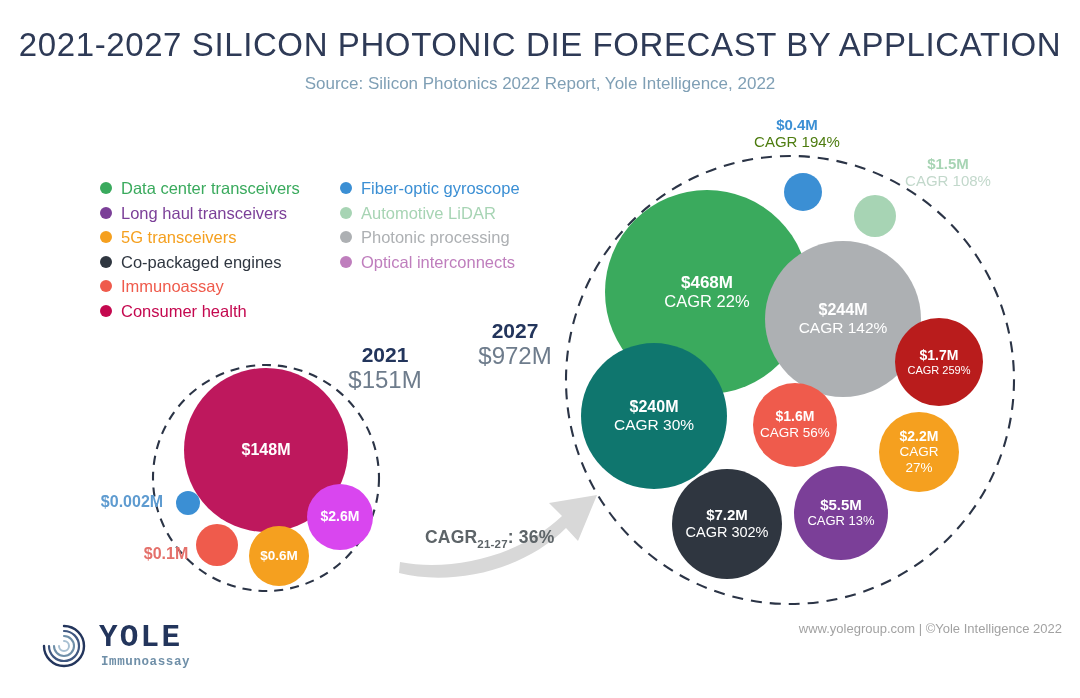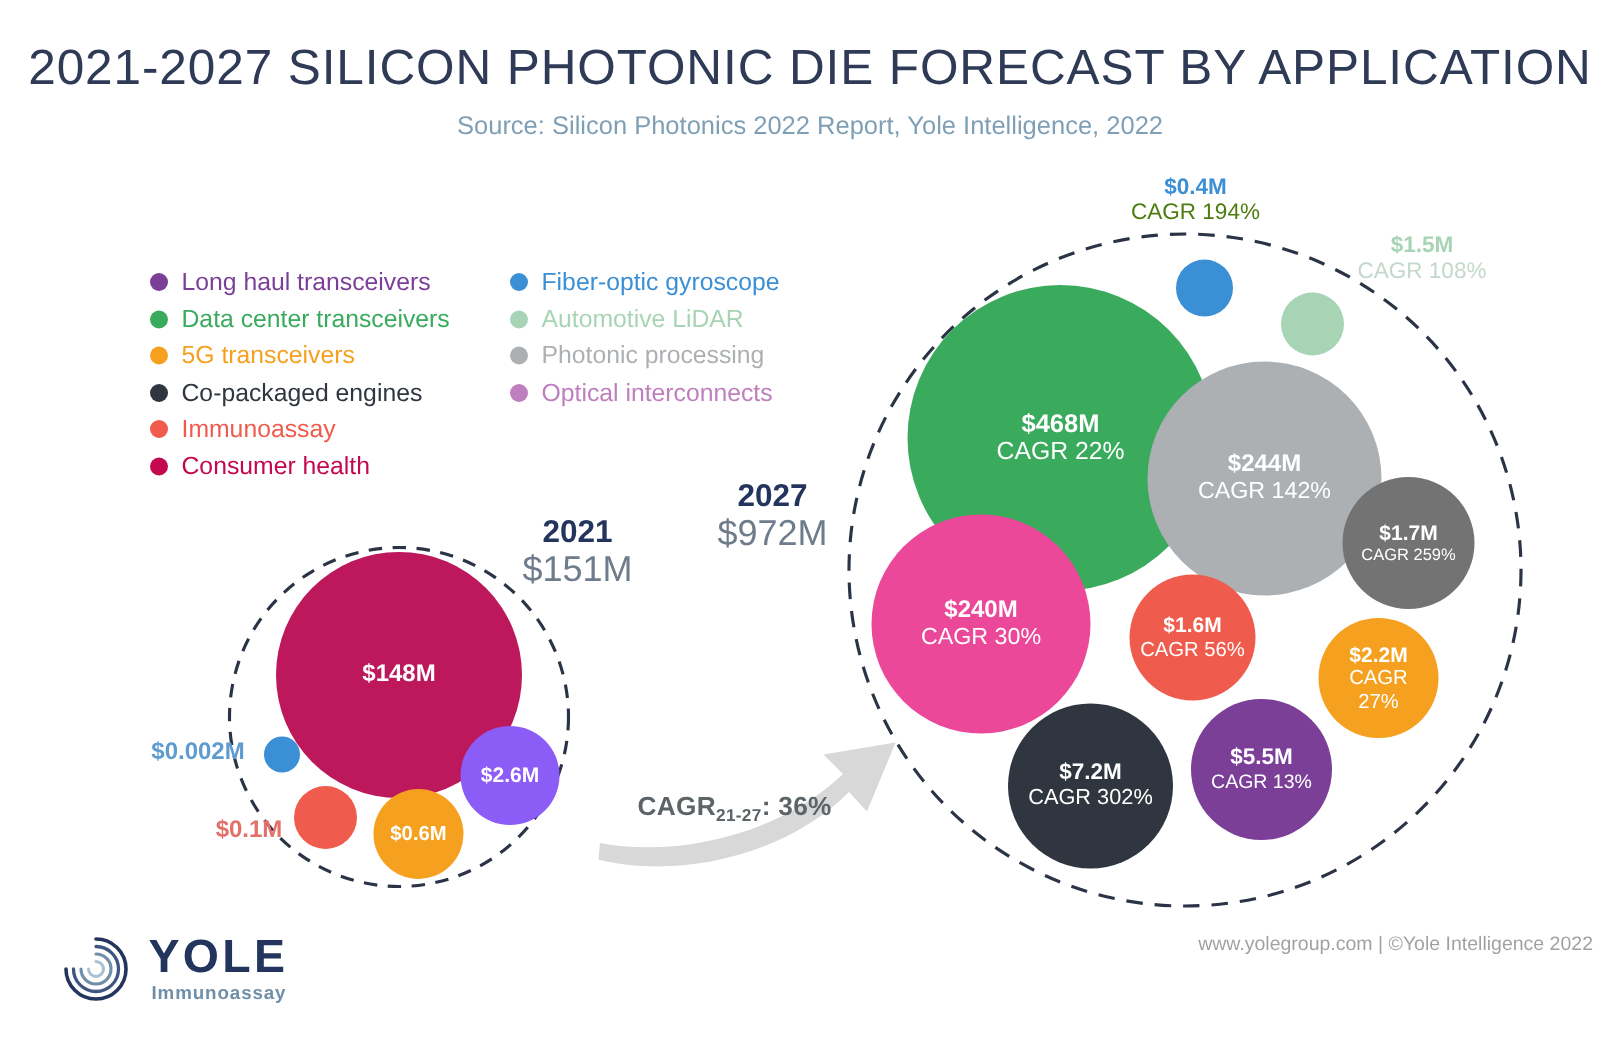--- a/index.html
+++ b/index.html
@@ -50,47 +50,47 @@
 
   
   .arrow-cap{
     position:absolute;left:425px;top:527px;font-size:17.5px;font-weight:bold;
     color:#5d6468;white-space:nowrap;letter-spacing:.2px;
   }
   .arrow-cap sub{font-size:11.5px;font-weight:bold;}
 
   
   .logo-wrap{position:absolute;left:38px;top:620px;display:flex;align-items:center;}
-  .logo-text{margin-left:9px;}
+  .logo-text{margin-left:9px;font-family:Liberation Mono, monospace;}
   .logo-yole{font-size:31px;font-weight:bold;color:#23355c;letter-spacing:2.2px;line-height:.95;}
   .logo-sub{font-size:12.5px;font-weight:bold;color:#6f8fa8;letter-spacing:.6px;margin-top:2px;margin-left:2px;}
 
   .wm{position:absolute;right:18px;top:618px;text-align:right;}
   .wm-row{display:flex;align-items:center;justify-content:flex-end;opacity:.36;}
   .wm-cn{font-size:27px;color:#9a9a9a;letter-spacing:3px;margin-left:7px;line-height:1;
          font-family:"DejaVu Sans", sans-serif;}
   .wm-url{font-size:13px;color:#9d9d9d;margin-top:3px;opacity:.95;white-space:nowrap;}
 </style>
 </head>
 <body>
 
 <div id="stage">
 
   <div class="title">2021-2027 SILICON PHOTONIC DIE FORECAST BY APPLICATION</div>
   <div class="subtitle">Source: Silicon Photonics 2022 Report, Yole Intelligence, 2022</div>
 
   <div class="legend">
     <div class="legend-col c1" id="legend-col-1">
         <div class="legend-item">
+          <span class="legend-dot" style="background: rgb(58, 170, 93);"></span>
+          <span class="legend-label" style="color: rgb(58, 170, 93);">Data center transceivers</span>
+        </div>
+        <div class="legend-item">
           <span class="legend-dot" style="background: rgb(123, 63, 152);"></span>
           <span class="legend-label" style="color: rgb(123, 63, 152);">Long haul transceivers</span>
-        </div>
-        <div class="legend-item">
-          <span class="legend-dot" style="background: rgb(58, 170, 93);"></span>
-          <span class="legend-label" style="color: rgb(58, 170, 93);">Data center transceivers</span>
         </div>
         <div class="legend-item">
           <span class="legend-dot" style="background: rgb(245, 160, 31);"></span>
           <span class="legend-label" style="color: rgb(245, 160, 31);">5G transceivers</span>
         </div>
         <div class="legend-item">
           <span class="legend-dot" style="background: rgb(47, 54, 64);"></span>
           <span class="legend-label" style="color: rgb(47, 54, 64);">Co-packaged engines</span>
         </div>
         <div class="legend-item">
@@ -135,21 +135,21 @@
   </div>
   <div class="yr" id="yr2027">
     <div class="y">2027</div>
     <div class="v">$972M</div>
   </div>
 
   <div id="bubbles-2021">
       <div class="bubble" style="left: 184px; top: 368px; height: 164px; width: 164px; background: #be185d;">
         <div class="bv" style="font-size: 16px;">$148M</div>
       </div>
-      <div class="bubble" style="left: 307px; top: 484px; height: 66px; width: 66px; background: #8b5cf6;">
+      <div class="bubble" style="left: 307px; top: 484px; height: 66px; width: 66px; background: #d946ef;">
         <div class="bv" style="font-size: 14px;">$2.6M</div>
       </div>
       <div class="bubble" style="left: 249px; top: 526px; height: 60px; width: 60px; background: rgb(245, 160, 31);">
         <div class="bv" style="font-size: 13.5px;">$0.6M</div>
       </div>
       <div class="bubble" style="left: 196px; top: 524px; height: 42px; width: 42px; background: rgb(239, 91, 76);"></div>
       <div class="bubble" style="left: 176px; top: 491px; height: 24px; width: 24px; background: rgb(59, 143, 212);"></div>
       <div class="olab" style="left: 82px; top: 493px; width: 100px; font-size: 16px;">
         <div class="ov" style="color: rgb(94, 155, 208);">$0.002M</div>
       </div>
@@ -159,37 +159,37 @@
     </div>
   <div id="bubbles-2027">
       <div class="bubble" style="left: 605px; top: 190px; height: 204px; width: 204px; background: rgb(58, 170, 93);">
         <div class="bv" style="font-size: 17px;">$468M</div>
         <div class="bc" style="font-size: 16.5px;">CAGR 22%</div>
       </div>
       <div class="bubble" style="left: 765px; top: 241px; height: 156px; width: 156px; background: rgb(173, 176, 179);">
         <div class="bv" style="font-size: 16px;">$244M</div>
         <div class="bc" style="font-size: 15.5px;">CAGR 142%</div>
       </div>
-      <div class="bubble" style="left: 581px; top: 343px; height: 146px; width: 146px; background: #ec4899;">
+      <div class="bubble" style="left: 581px; top: 343px; height: 146px; width: 146px; background: #0f766e;">
         <div class="bv" style="font-size: 16px;">$240M</div>
         <div class="bc" style="font-size: 15.5px;">CAGR 30%</div>
       </div>
       <div class="bubble" style="left: 672px; top: 469px; height: 110px; width: 110px; background: rgb(47, 54, 64);">
         <div class="bv" style="font-size: 15px;">$7.2M</div>
         <div class="bc" style="font-size: 14.5px;">CAGR 302%</div>
       </div>
       <div class="bubble" style="left: 794px; top: 466px; height: 94px; width: 94px; background: rgb(123, 63, 152);">
         <div class="bv" style="font-size: 15px;">$5.5M</div>
         <div class="bc" style="font-size: 13px;">CAGR 13%</div>
       </div>
       <div class="bubble" style="left: 879px; top: 412px; height: 80px; width: 80px; background: rgb(245, 160, 31);">
         <div class="bv" style="font-size: 14px;">$2.2M</div>
         <div class="bc" style="font-size: 13.5px; white-space: normal; width: 68px;">CAGR 27%</div>
       </div>
-      <div class="bubble" style="left: 895px; top: 318px; height: 88px; width: 88px; background: #737373;">
+      <div class="bubble" style="left: 895px; top: 318px; height: 88px; width: 88px; background: #b91c1c;">
         <div class="bv" style="font-size: 14px;">$1.7M</div>
         <div class="bc" style="font-size: 11px; white-space: normal; width: 74.8px;">CAGR 259%</div>
       </div>
       <div class="bubble" style="left: 753px; top: 383px; height: 84px; width: 84px; background: rgb(239, 91, 76);">
         <div class="bv" style="font-size: 14px;">$1.6M</div>
         <div class="bc" style="font-size: 13.5px; white-space: normal; width: 71.4px;">CAGR 56%</div>
       </div>
       <div class="bubble" style="left: 784px; top: 173px; height: 38px; width: 38px; background: rgb(59, 143, 212);"></div>
       <div class="bubble" style="left: 854px; top: 195px; height: 42px; width: 42px; background: rgb(167, 212, 180);"></div>
       <div class="olab" style="left: 745px; top: 116px; width: 104px; font-size: 15px;">

